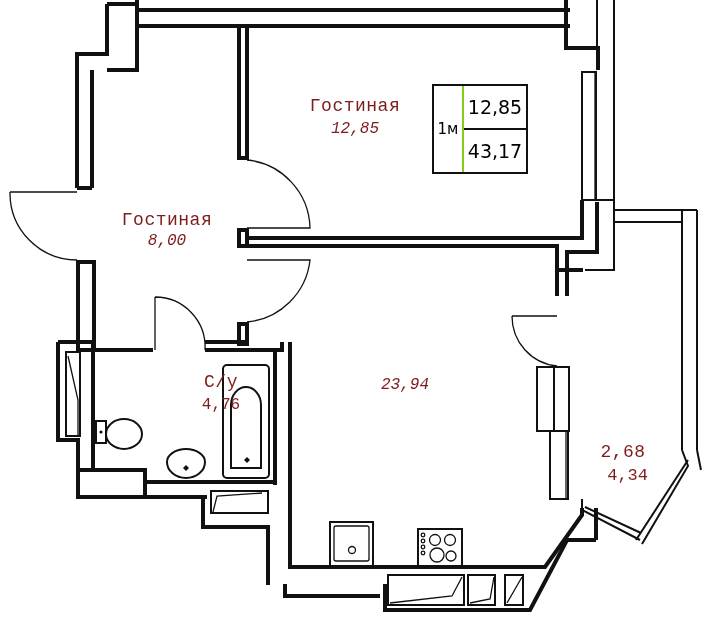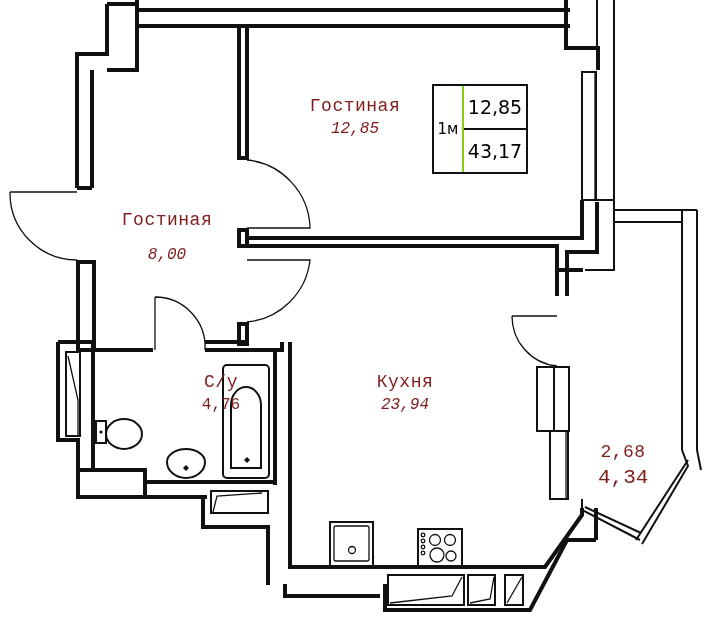--- a/index.html
+++ b/index.html
@@ -137,29 +137,28 @@
   </div>
 </div>
 
 <div class="lbl" style="left:296px; top:96px; width:118px;">
   <div class="name">Гостиная</div>
   <div class="area" style="margin-top:4px;">12,85</div>
 </div>
 
 <div class="lbl" style="left:108px; top:210px; width:118px;">
   <div class="name">Гостиная</div>
-  <div class="area" style="margin-top:16px;">8,00</div>
+  <div class="area" style="margin-top:2px;">8,00</div>
 </div>
 
 <div class="lbl" style="left:148px; top:372px; width:50px;margin-left:48px;">
   <div class="name">С/у</div>
   <div class="area" style="margin-top:4px; font-style:normal;">4,76</div>
 </div>
 
 <div class="lbl" style="left:360px; top:372px; width:90px;">
-  <div class="name">Кухня</div>
   <div class="area" style="margin-top:4px;">23,94</div>
 </div>
 
 <div class="lbl" style="left:598px; top:442px; width:50px;">
   <div class="name">2,68</div>
-  <div class="area" style="margin-top:4px; font-style:normal; font-size:21px;text-align:right;">4,34</div>
+  <div class="area" style="margin-top:4px; font-style:normal; font-size:17px;text-align:right;">4,34</div>
 </div>
 
 </body></html>

